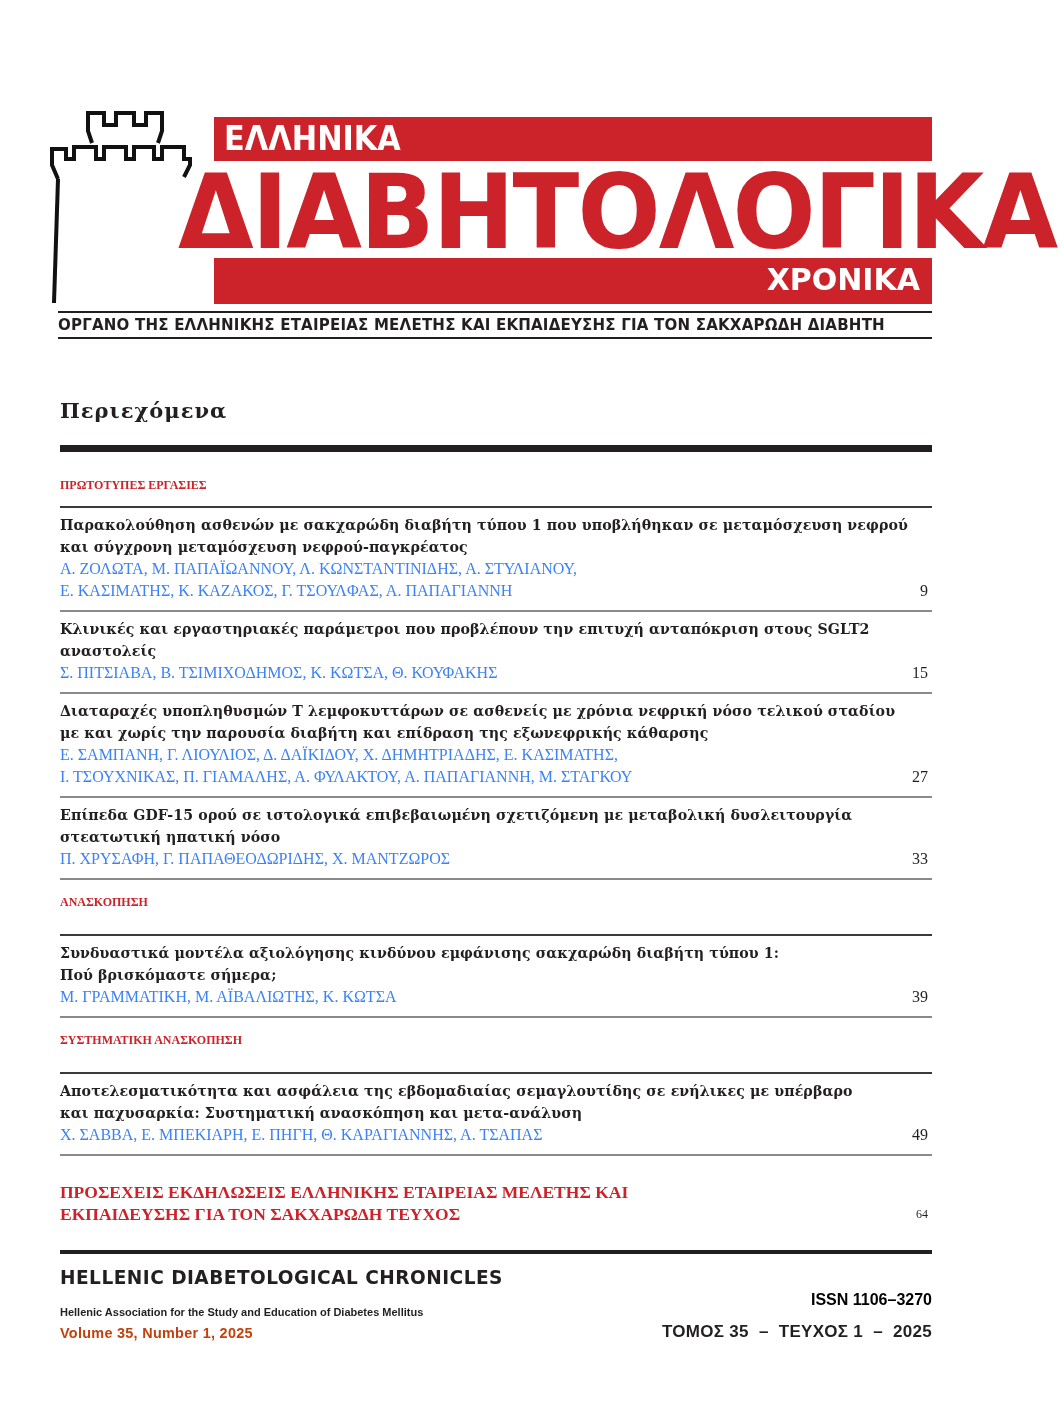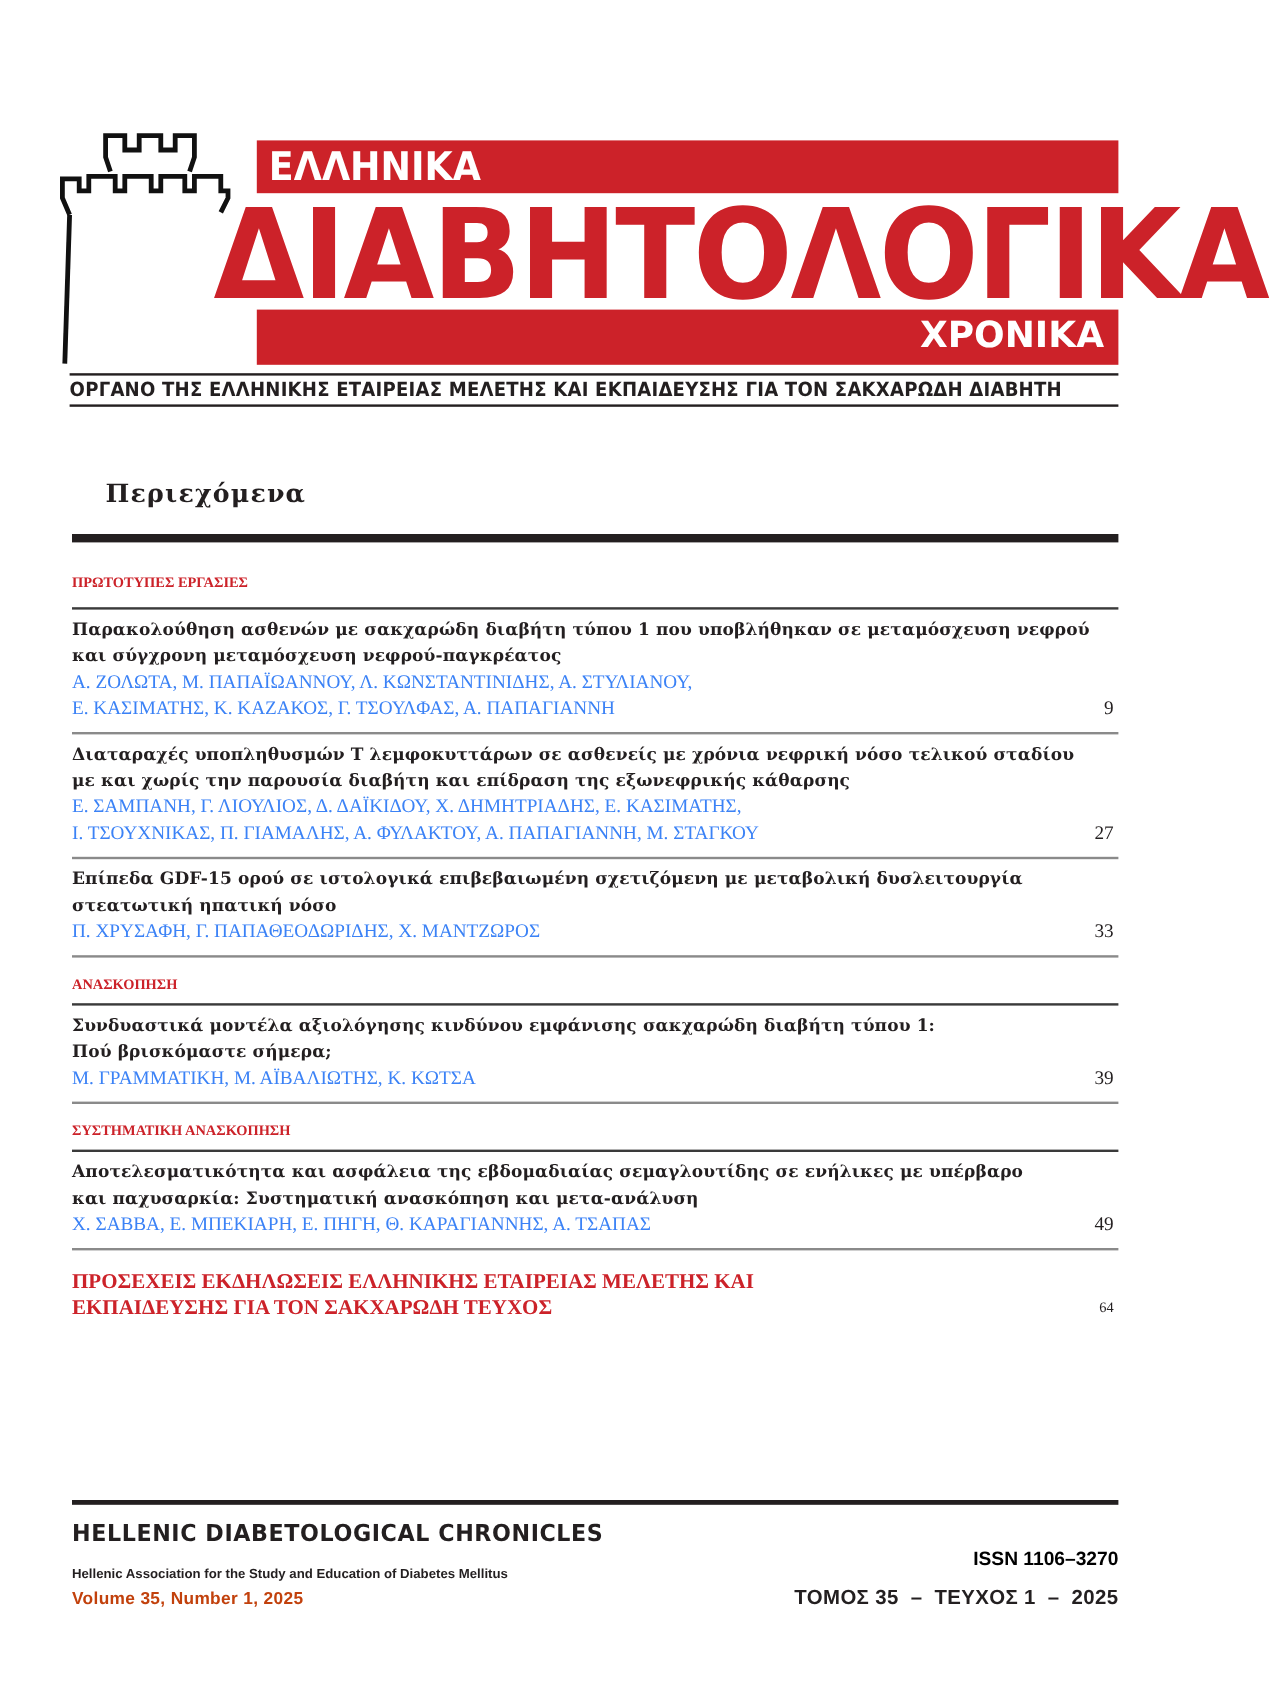--- a/index.html
+++ b/index.html
@@ -41,50 +41,50 @@
       font-family: "DejaVu Sans", sans-serif; font-weight: bold;
       font-size: 16.2px; color: #231f20; white-space: nowrap; letter-spacing: 0.2px;
       transform: scaleX(0.93); transform-origin: left top;
     }
     .organ-rule-bottom { position: absolute; left: 58px; top: 337px; width: 874px; height: 2px; background: #231f20; }
 
     
     .contents-title {
       position: absolute; left: 60px; top: 398px;
       font-family: "DejaVu Serif", serif; font-weight: bold;
-      font-size: 21px; color: #231f20; letter-spacing: 1px; margin-left: 28px;
+      font-size: 21px; color: #231f20; letter-spacing: 1px;
     }
     .thick-rule { position: absolute; left: 60px; top: 445px; width: 872px; height: 7px; background: #231f20; }
 
     .toc { position: absolute; left: 60px; top: 470px; width: 872px; }
     .section-head {
       font-family: "Liberation Serif", serif; font-weight: bold;
       font-size: 12px; color: #cc2229; line-height: 24px;
       padding-top: 3px; height: 36px;
     }
-    .section-head.tall { height: auto; padding-top: 10px; padding-bottom: 4px; }
+    .section-head.tall { height: auto; padding-top: 10px; padding-bottom: 20px; }
     .section-rule { height: 2px; background: #3a3a3a; }
     .entry { position: relative; padding-top: 6px; padding-bottom: 8px; border-bottom: 2px solid #8a8a8a; }
     .entry .title {
       font-family: "DejaVu Serif", serif; font-weight: bold;
       font-size: 14.2px; line-height: 22px; color: #231f20;
       letter-spacing: 0.1px;
     }
     .entry .authors {
       font-family: "Liberation Serif", serif; font-weight: normal;
       font-size: 16px; line-height: 22px; color: #3b82f6;
       width: 760px;
     }
     .entry .page {
       position: absolute; right: 4px; bottom: 8px;
       font-family: "Liberation Serif", serif; font-size: 16px; line-height: 22px; color: #231f20;
     }
 
     .events {
-      position: relative; padding-top: 14px; padding-bottom: 14px;
+      position: relative; padding-top: 25px; padding-bottom: 14px;
     }
     .events .title {
       font-family: "Liberation Serif", serif; font-weight: bold;
       font-size: 17.5px; line-height: 22px; color: #cc2229; width: 700px;
     }
     .events .page {
       position: absolute; right: 4px; bottom: 14px;
       font-family: "Liberation Serif", serif; font-size: 12px; line-height: 22px; color: #231f20;
     }
 
@@ -154,20 +154,25 @@
   <div class="section-rule"></div>
 
   <div class="entry">
     <div class="title">Παρακολούθηση ασθενών με σακχαρώδη διαβήτη τύπου 1 που υποβλήθηκαν σε μεταμόσχευση νεφρού</div>
     <div class="title">και σύγχρονη μεταμόσχευση νεφρού-παγκρέατος</div>
     <div class="authors">Α. ΖΟΛΩΤΑ, Μ. ΠΑΠΑΪΩΑΝΝΟΥ, Λ. ΚΩΝΣΤΑΝΤΙΝΙΔΗΣ, Α. ΣΤΥΛΙΑΝΟΥ,</div>
     <div class="authors">Ε. ΚΑΣΙΜΑΤΗΣ, Κ. ΚΑΖΑΚΟΣ, Γ. ΤΣΟΥΛΦΑΣ, Α. ΠΑΠΑΓΙΑΝΝΗ</div>
     <div class="page">9</div>
   </div>
 
+  <div class="entry">
+    <div class="title">Κλινικές και εργαστηριακές παράμετροι που προβλέπουν την επιτυχή ανταπόκριση στους SGLT2 αναστολείς</div>
+    <div class="authors">Σ. ΠΙΤΣΙΑΒΑ, Β. ΤΣΙΜΙΧΟΔΗΜΟΣ, Κ. ΚΩΤΣΑ, Θ. ΚΟΥΦΑΚΗΣ</div>
+    <div class="page">15</div>
+  </div>
 
   <div class="entry">
     <div class="title">Διαταραχές υποπληθυσμών Τ λεμφοκυττάρων σε ασθενείς με χρόνια νεφρική νόσο τελικού σταδίου</div>
     <div class="title">με και χωρίς την παρουσία διαβήτη και επίδραση της εξωνεφρικής κάθαρσης</div>
     <div class="authors">Ε. ΣΑΜΠΑΝΗ, Γ. ΛΙΟΥΛΙΟΣ, Δ. ΔΑΪΚΙΔΟΥ, Χ. ΔΗΜΗΤΡΙΑΔΗΣ, Ε. ΚΑΣΙΜΑΤΗΣ,</div>
     <div class="authors">Ι. ΤΣΟΥΧΝΙΚΑΣ, Π. ΓΙΑΜΑΛΗΣ, Α. ΦΥΛΑΚΤΟΥ, Α. ΠΑΠΑΓΙΑΝΝΗ, Μ. ΣΤΑΓΚΟΥ</div>
     <div class="page">27</div>
   </div>
 
   <div class="entry">

